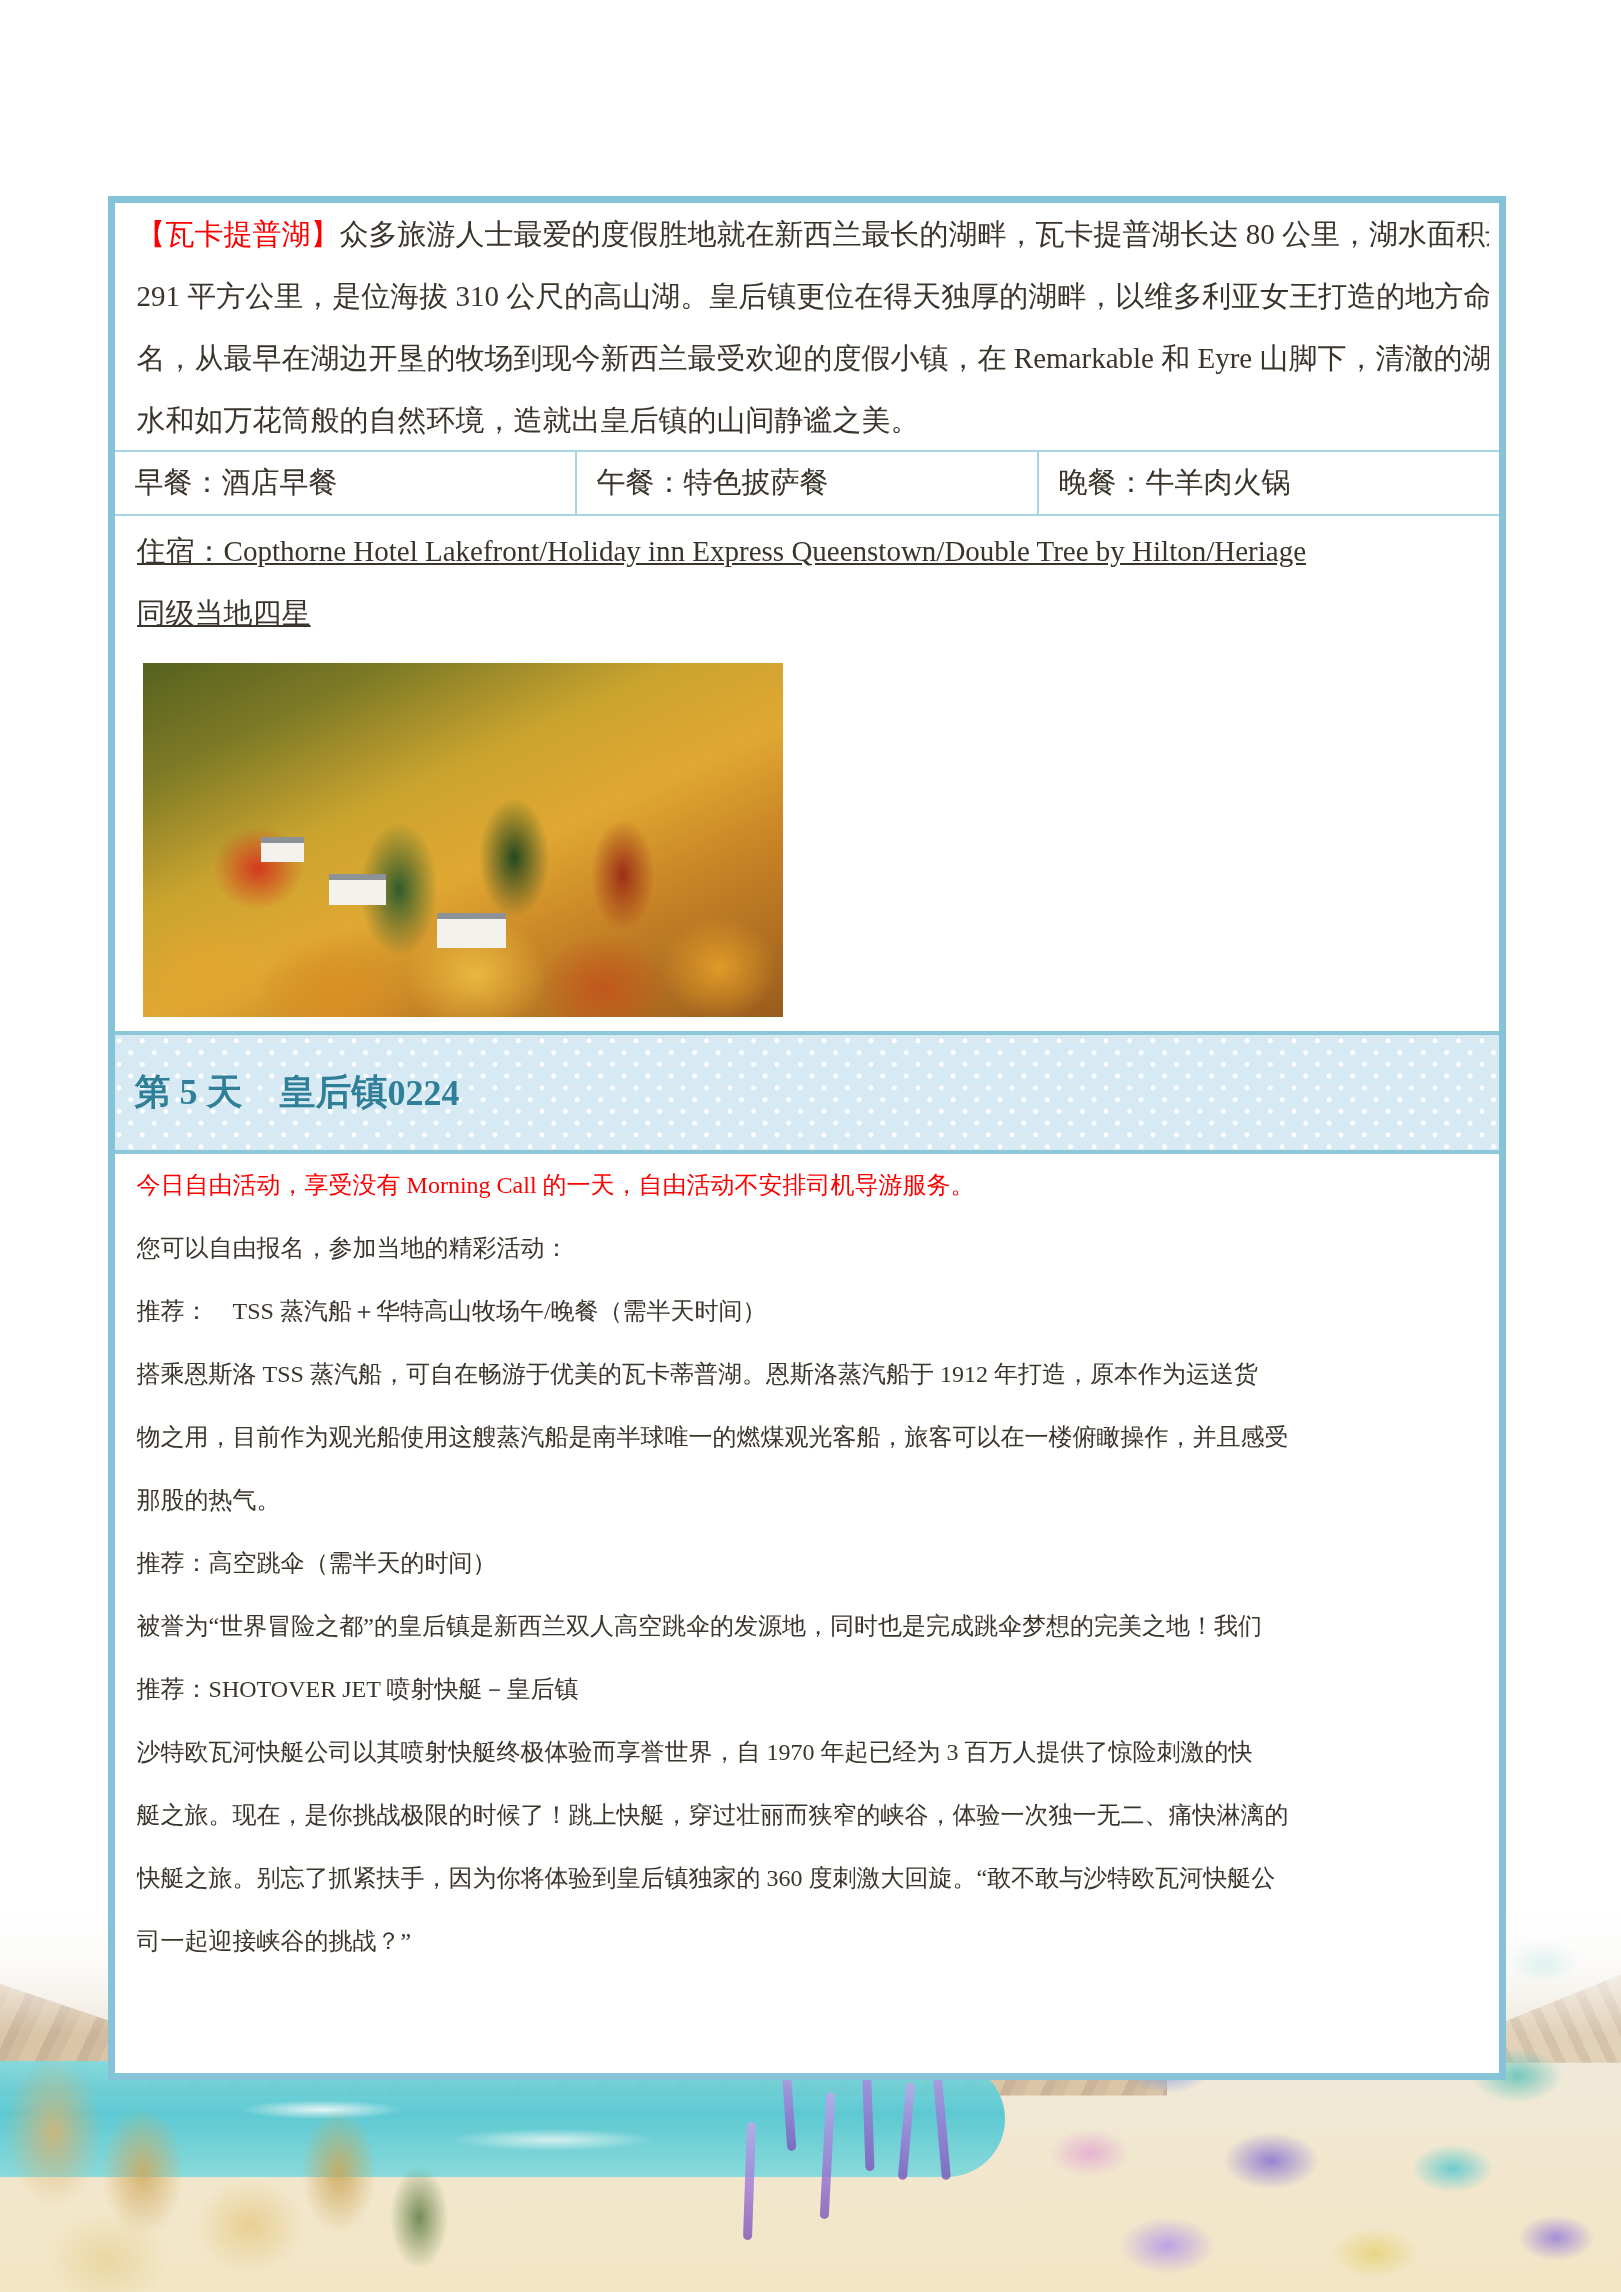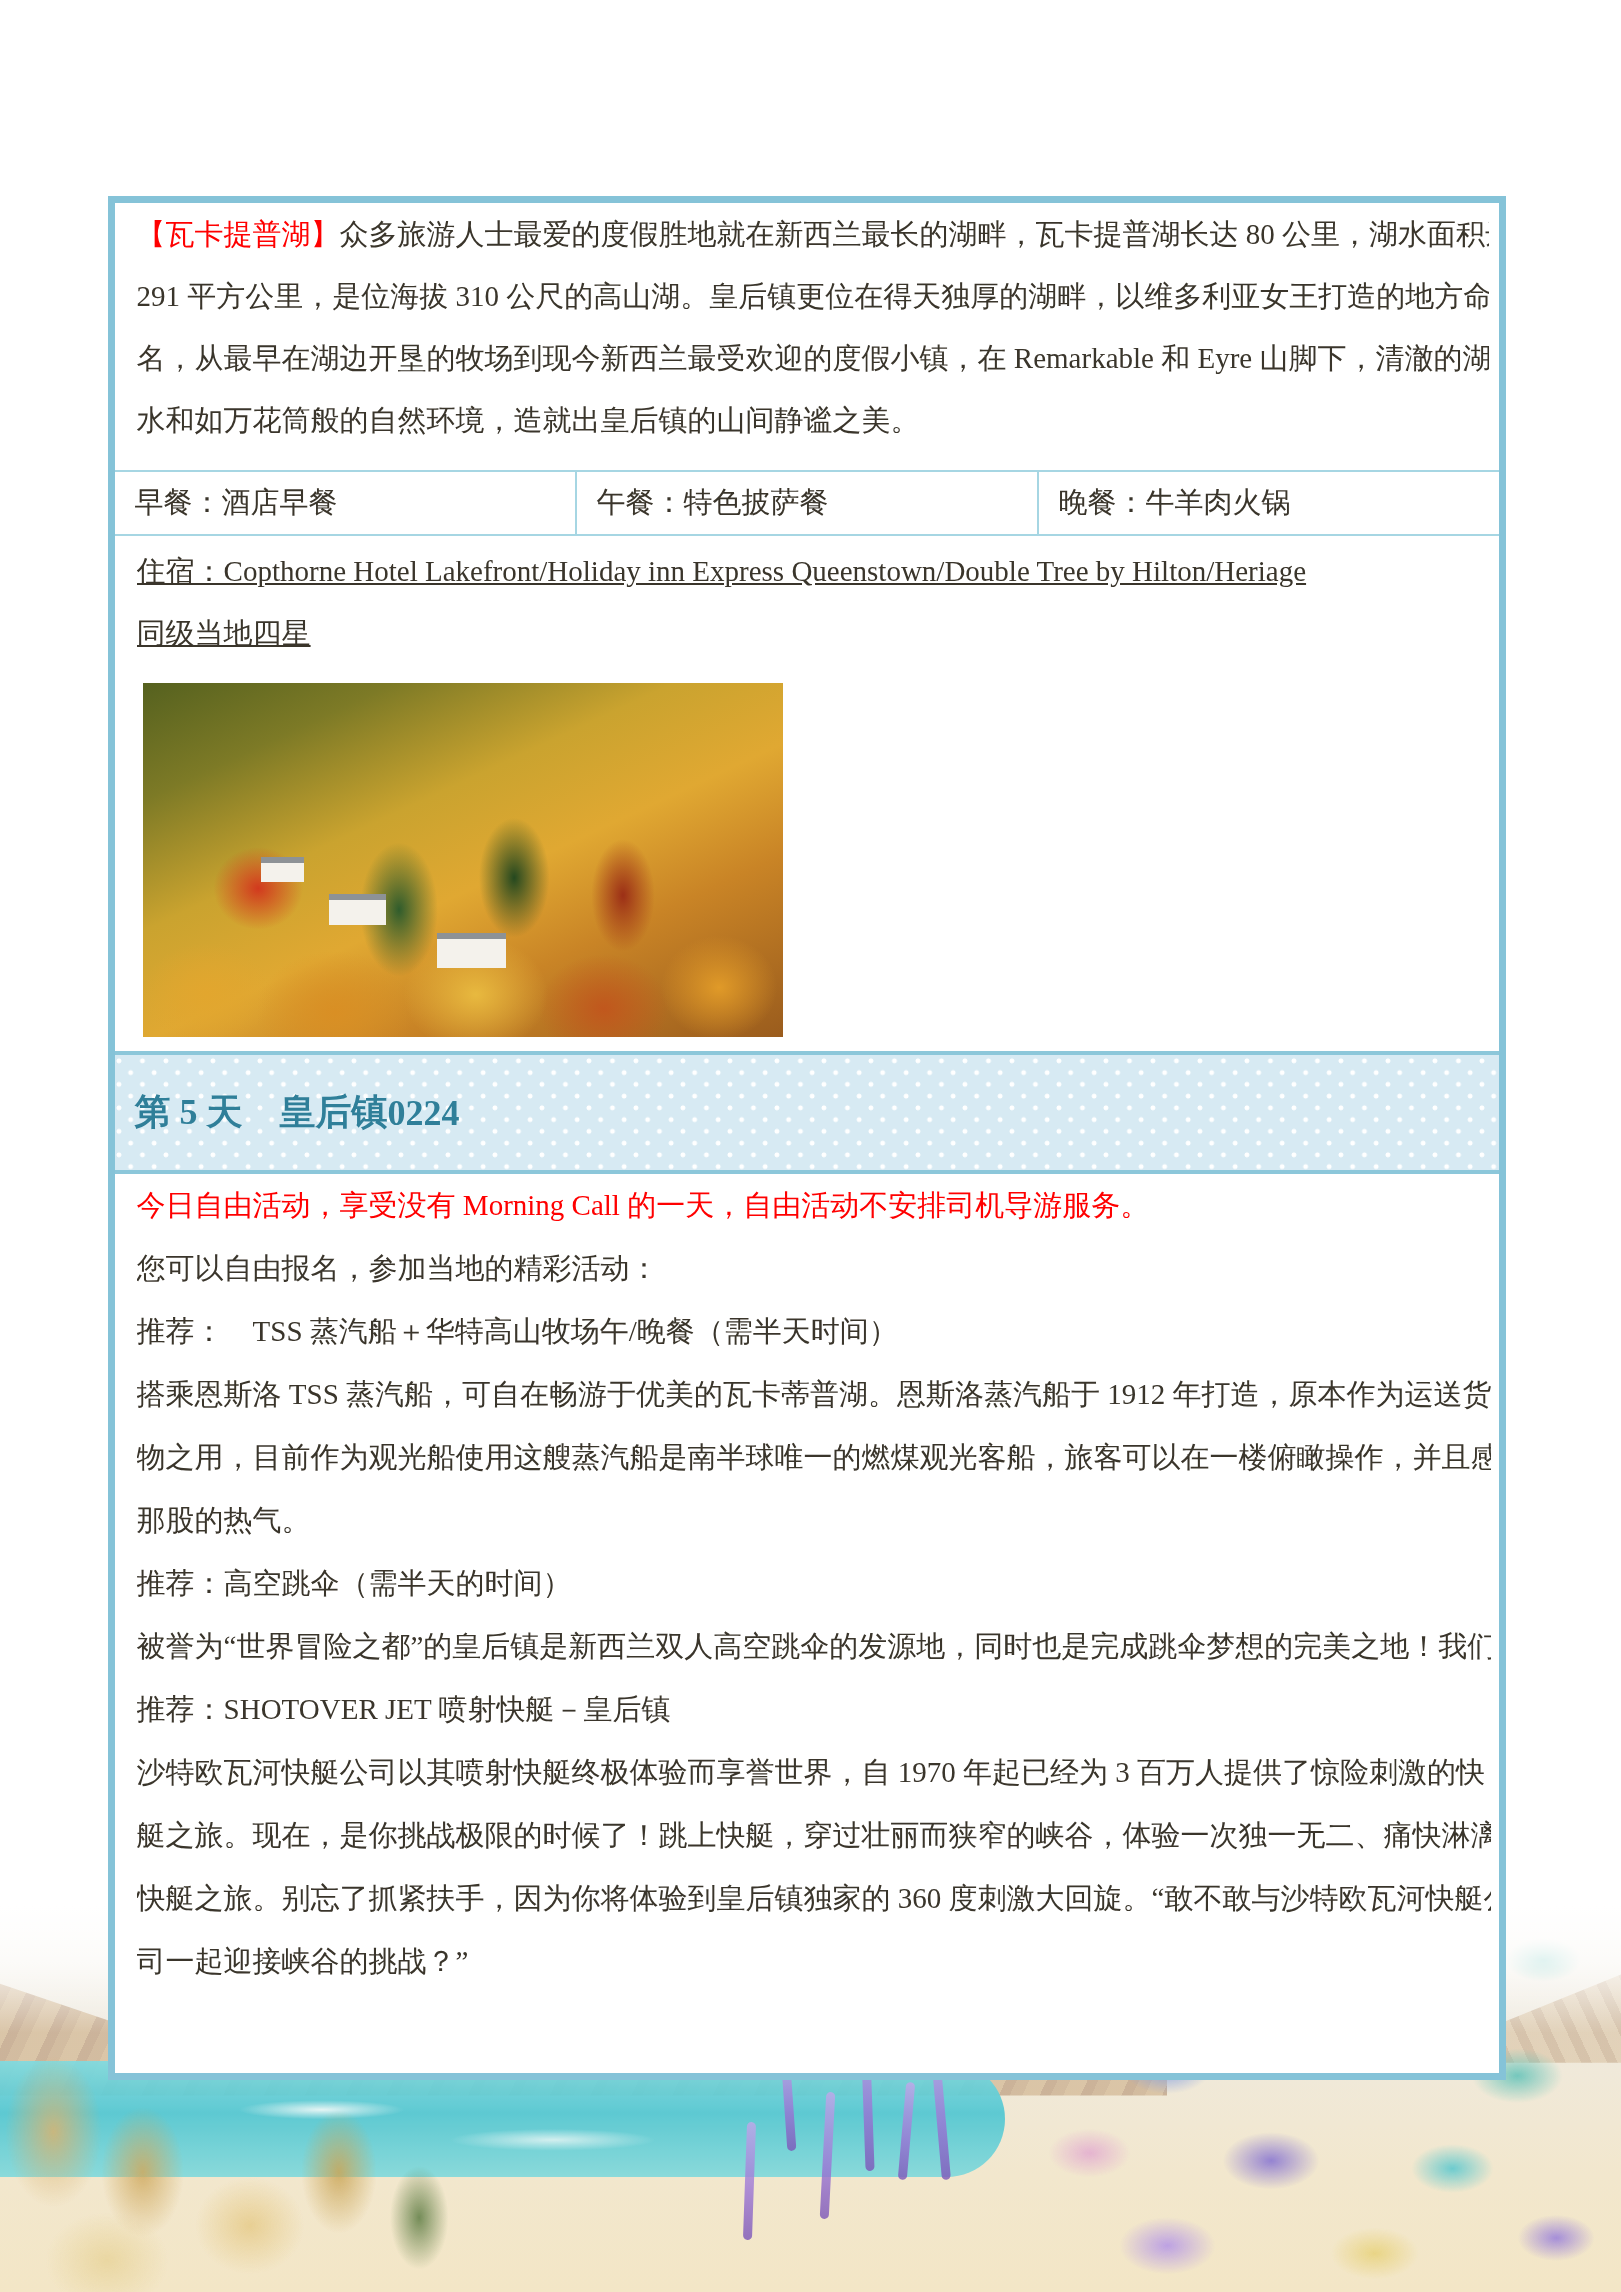--- a/index.html
+++ b/index.html
@@ -75,21 +75,21 @@
   .doc{
     position:absolute;left:108px;top:196px;width:1398px;height:1884px;z-index:2;
     box-sizing:border-box;border:7.8px solid #85c3d8;background:#ffffff;
   }
   .line{white-space:nowrap;overflow:hidden;}
 
   .intro{height:247px;line-height:62px;font-size:29px;padding-left:21.6px;padding-right:9.8px;box-sizing:border-box;overflow:hidden;}
   .red-inline{color:#ff0000;}
 
   .meals{height:66px;box-sizing:border-box;display:flex;
-    border-top:2px solid #a6d6e3;border-bottom:2px solid #a6d6e3;margin-top:20px;}
+    border-top:2px solid #a6d6e3;border-bottom:2px solid #a6d6e3;}
   .meals .cell{flex:1 1 0;display:flex;align-items:center;padding-left:19.6px;font-size:29px;box-sizing:border-box;overflow:hidden;white-space:nowrap;}
   .meals .cell + .cell{border-left:2px solid #a6d6e3;}
 
   .stay{height:130px;box-sizing:border-box;padding:3.9px 9.8px 0 21.6px;line-height:62px;font-size:29px;overflow:hidden;text-decoration:underline;}
 
   .photo-row{height:385px;position:relative;}
   .photo{position:absolute;top:16.7px;height:354px;overflow:hidden;}
   .photo-left{left:28px;width:640px;
     background:
       radial-gradient(ellipse 93px 74px at 10% 88%, #e2a62e 0%, rgba(226,166,46,0) 70%),
@@ -142,21 +142,21 @@
   .band{height:123px;box-sizing:border-box;border-top:4.9px solid #8cc7da;border-bottom:4.9px solid #8cc7da;
     background-color:#d7eaf3;
     background-image:radial-gradient(circle,#ffffff 2.2px,rgba(255,255,255,0) 2.7px),
                      radial-gradient(circle,#ffffff 2.2px,rgba(255,255,255,0) 2.7px);
     background-size:23.5px 23.5px;background-position:3.9px 5.9px,15.7px 17.6px;
     display:flex;align-items:center;padding-left:19.6px;
     font-size:36px;font-weight:bold;color:#2f7f99;}
   .band .seg2{margin-left:37px;}
   .band .seg3{}
 
-  .bodytext{height:945px;box-sizing:border-box;padding-left:21.6px;padding-right:7.8px;line-height:63px;font-size:29px;overflow:hidden;}
+  .bodytext{height:945px;box-sizing:border-box;padding-left:21.6px;padding-right:7.8px;line-height:63px;font-size:24px;overflow:hidden;}
   .red-line{color:#ff0000;}
 </style>
 </head>
 <body>
 
 <div class="bg-art">
   <div class="mtn"></div>
   <div class="mtn2"></div>
   <div class="lake"></div>
   <div class="gold"></div>

